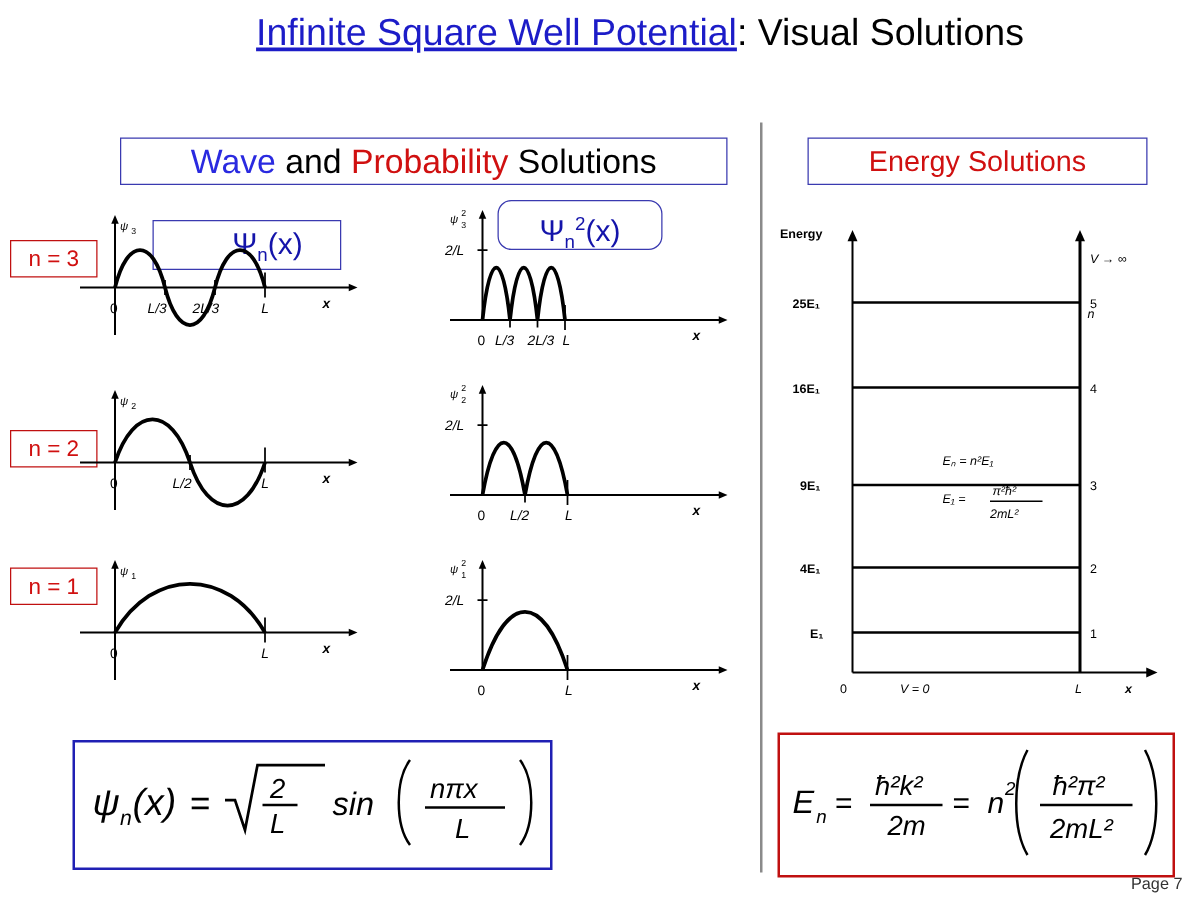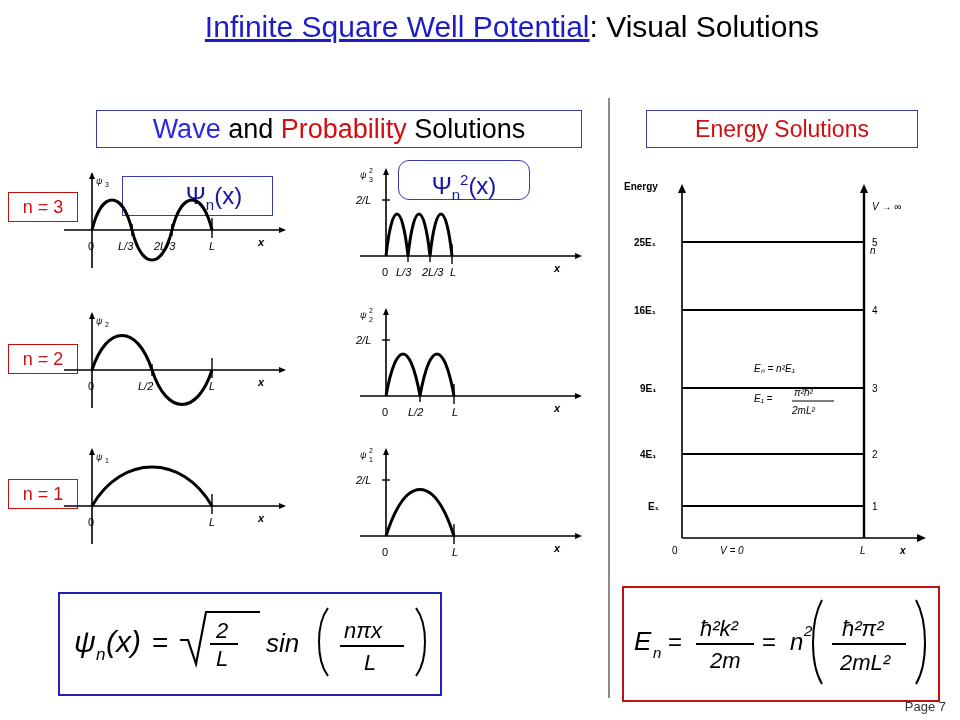--- a/index.html
+++ b/index.html
@@ -9,21 +9,21 @@
   .hdr-box{position:absolute;border:1px solid #3a3ab0;background:#fff;text-align:center;}
   #wave-header{left:96px;top:110px;width:484px;height:36px;line-height:36px;font-size:27px;}
   #wave-header .b{color:#2a2ae0;}
   #wave-header .r{color:#d01010;}
   #wave-header .k{color:#000;}
   #energy-header{left:646px;top:110px;width:270px;height:36px;line-height:36px;font-size:23px;color:#d01010;text-align:center;}
   .divider{position:absolute;left:608px;top:98px;width:2px;height:600px;background:#8a8a8a;}
   .nlabel{position:absolute;border:1px solid #c01010;background:#fff;color:#d01010;font-size:18px;text-align:center;line-height:28px;height:28px;width:68px;}
   #n3{left:8px;top:192px;}
   #n2{left:8px;top:344px;}
-  #n1{left:8px;top:479px;}
+  #n1{left:8px;top:454px;}
   .fnbox{position:absolute;border:1px solid #3a3ab0;background:#fff;text-align:center;height:38px;line-height:38px;font-size:24px;color:#1414aa;}
   #psi-label{left:122px;top:176px;width:116px;padding-left:33px;}
   #psi2-label{left:398px;top:160px;width:130px;border-radius:11px;}
   .sub{font-size:15px;vertical-align:sub;}
   .sup{font-size:15px;vertical-align:super;}
   .formula-box{position:absolute;background:#fff;}
   #wave-formula{left:58px;top:592px;width:380px;height:100px;border:2px solid #2020b4;}
   #energy-formula{left:622px;top:586px;width:314px;height:112px;border:2px solid #c01010;}
   .pagenum{position:absolute;right:14px;bottom:6px;font-size:13px;color:#333;}
   svg{display:block;}

